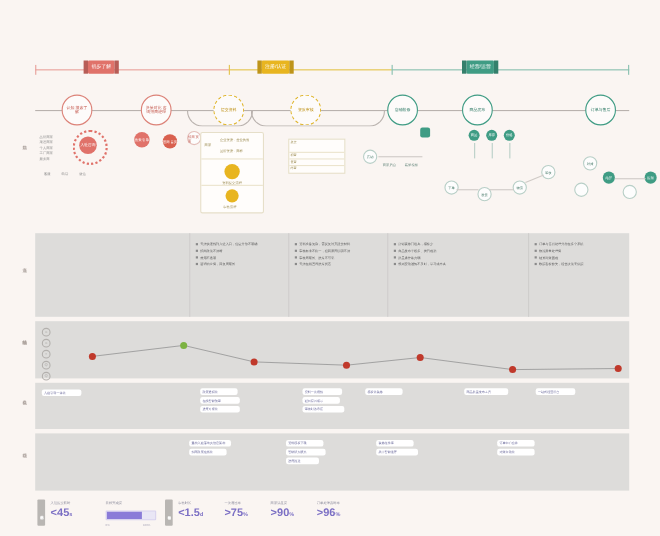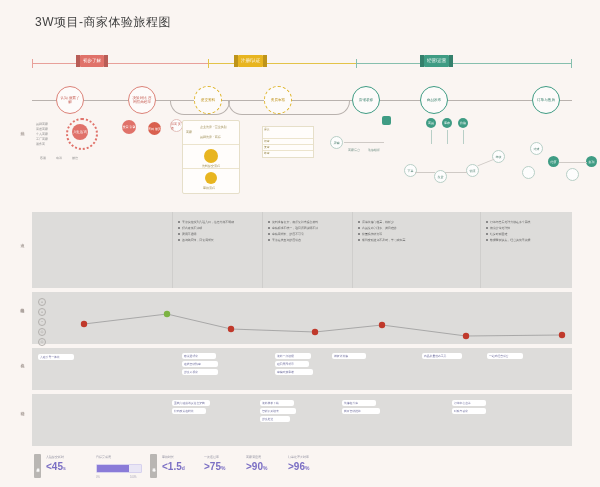--- a/index.html
+++ b/index.html
@@ -137,21 +137,20 @@
     border:1px solid #d7d2ee;box-sizing:border-box;overflow:hidden;
   }
   .progress-in{height:100%;background:#8a7bd8;}
   .progress-scale{position:absolute;font-size:2.6px;color:#a9a6b8;}
 </style>
 </head>
 <body>
 
 <div class="page">
 
-  <div class="title">3W项目-商家体验旅程图</div>
 
   <div class="phase-strip">
     <div class="phase-rule r1"></div>
     <div class="phase-rule r2"></div>
     <div class="phase-rule r3"></div>
     <div class="tickmark" style="left:0;background:#e8a09a;"></div>
     <div class="tickmark" style="left:176px;background:#e3c349;"></div>
     <div class="tickmark" style="left:324px;background:#86bfae;"></div>
     <div class="tickmark" style="left:539px;background:#86bfae;"></div>
     <div class="ribbon r1">初步了解</div>

